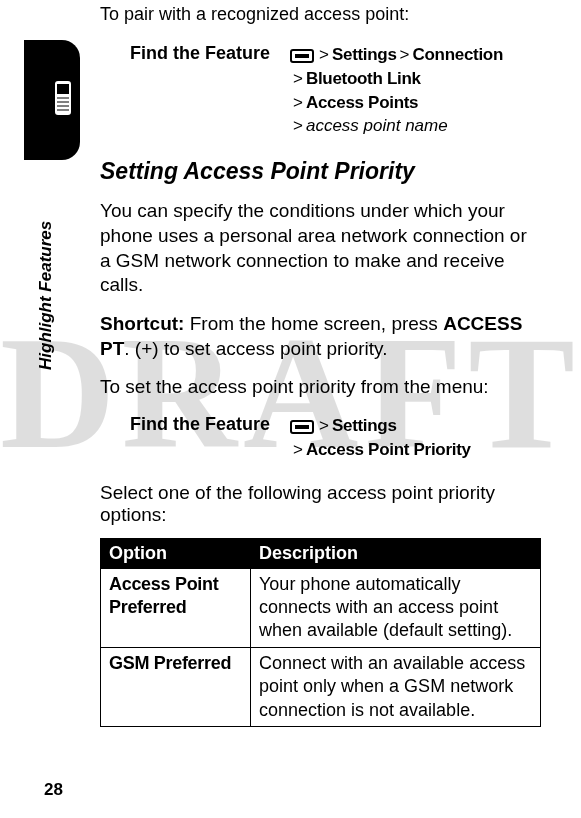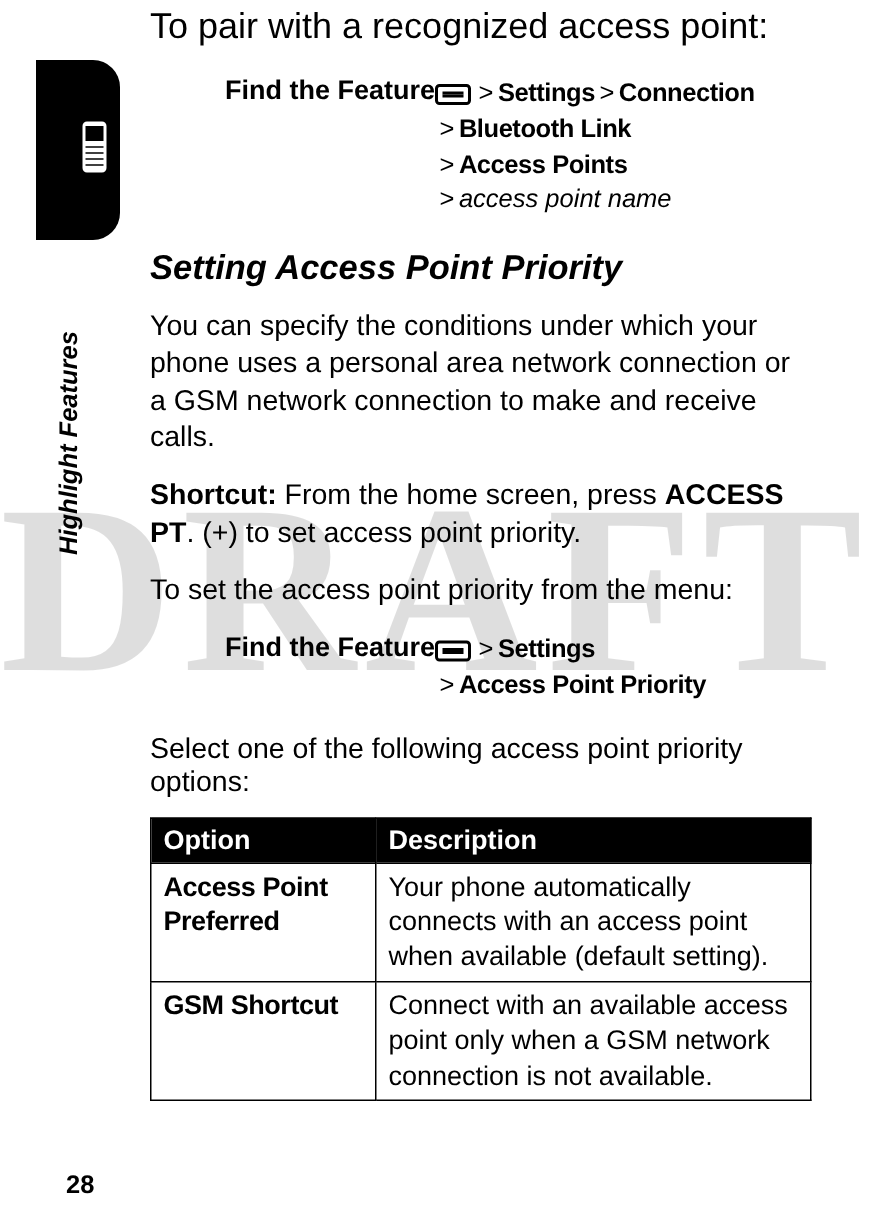--- a/index.html
+++ b/index.html
@@ -52,34 +52,33 @@
     top: 370px;
     transform: rotate(-90deg);
     transform-origin: left top;
     font-style: italic;
     font-weight: bold;
     font-size: 17px;
     white-space: nowrap;
     z-index: 2;
   }
   .intro {
-    font-size: 24px;
+    font-size: 18px;
     margin-bottom: 18px;
   }
   .find-block {
     display: flex;
     align-items: flex-start;
     margin-bottom: 20px;
   }
   .find-label {
     font-weight: 900;
     font-size: 18px;
     flex: 0 0 190px;
     padding-left: 30px;
-    text-align: right;
   }
   .path {
     font-size: 17px;
     line-height: 1.4;
   }
   .path .menu-icon {
     display: inline-block;
     width: 24px;
     height: 14px;
     border: 2px solid #000;
@@ -237,21 +236,21 @@
       <tbody>
           <tr>
         <th>Option</th>
         <th>Description</th>
       </tr>
       <tr>
         <td class="opt">Access Point Preferred</td>
         <td>Your phone automatically connects with an access point when available (default setting).</td>
       </tr>
       <tr>
-        <td class="opt">GSM Shortcut</td>
+        <td class="opt">GSM Preferred</td>
         <td>
           <span>Connect with an available access point </span><span class="bold">only</span><span> when a GSM network connection is not available.</span>
         </td>
       </tr>
     </tbody>
       </table>
   </div>
 
 </div>
 

